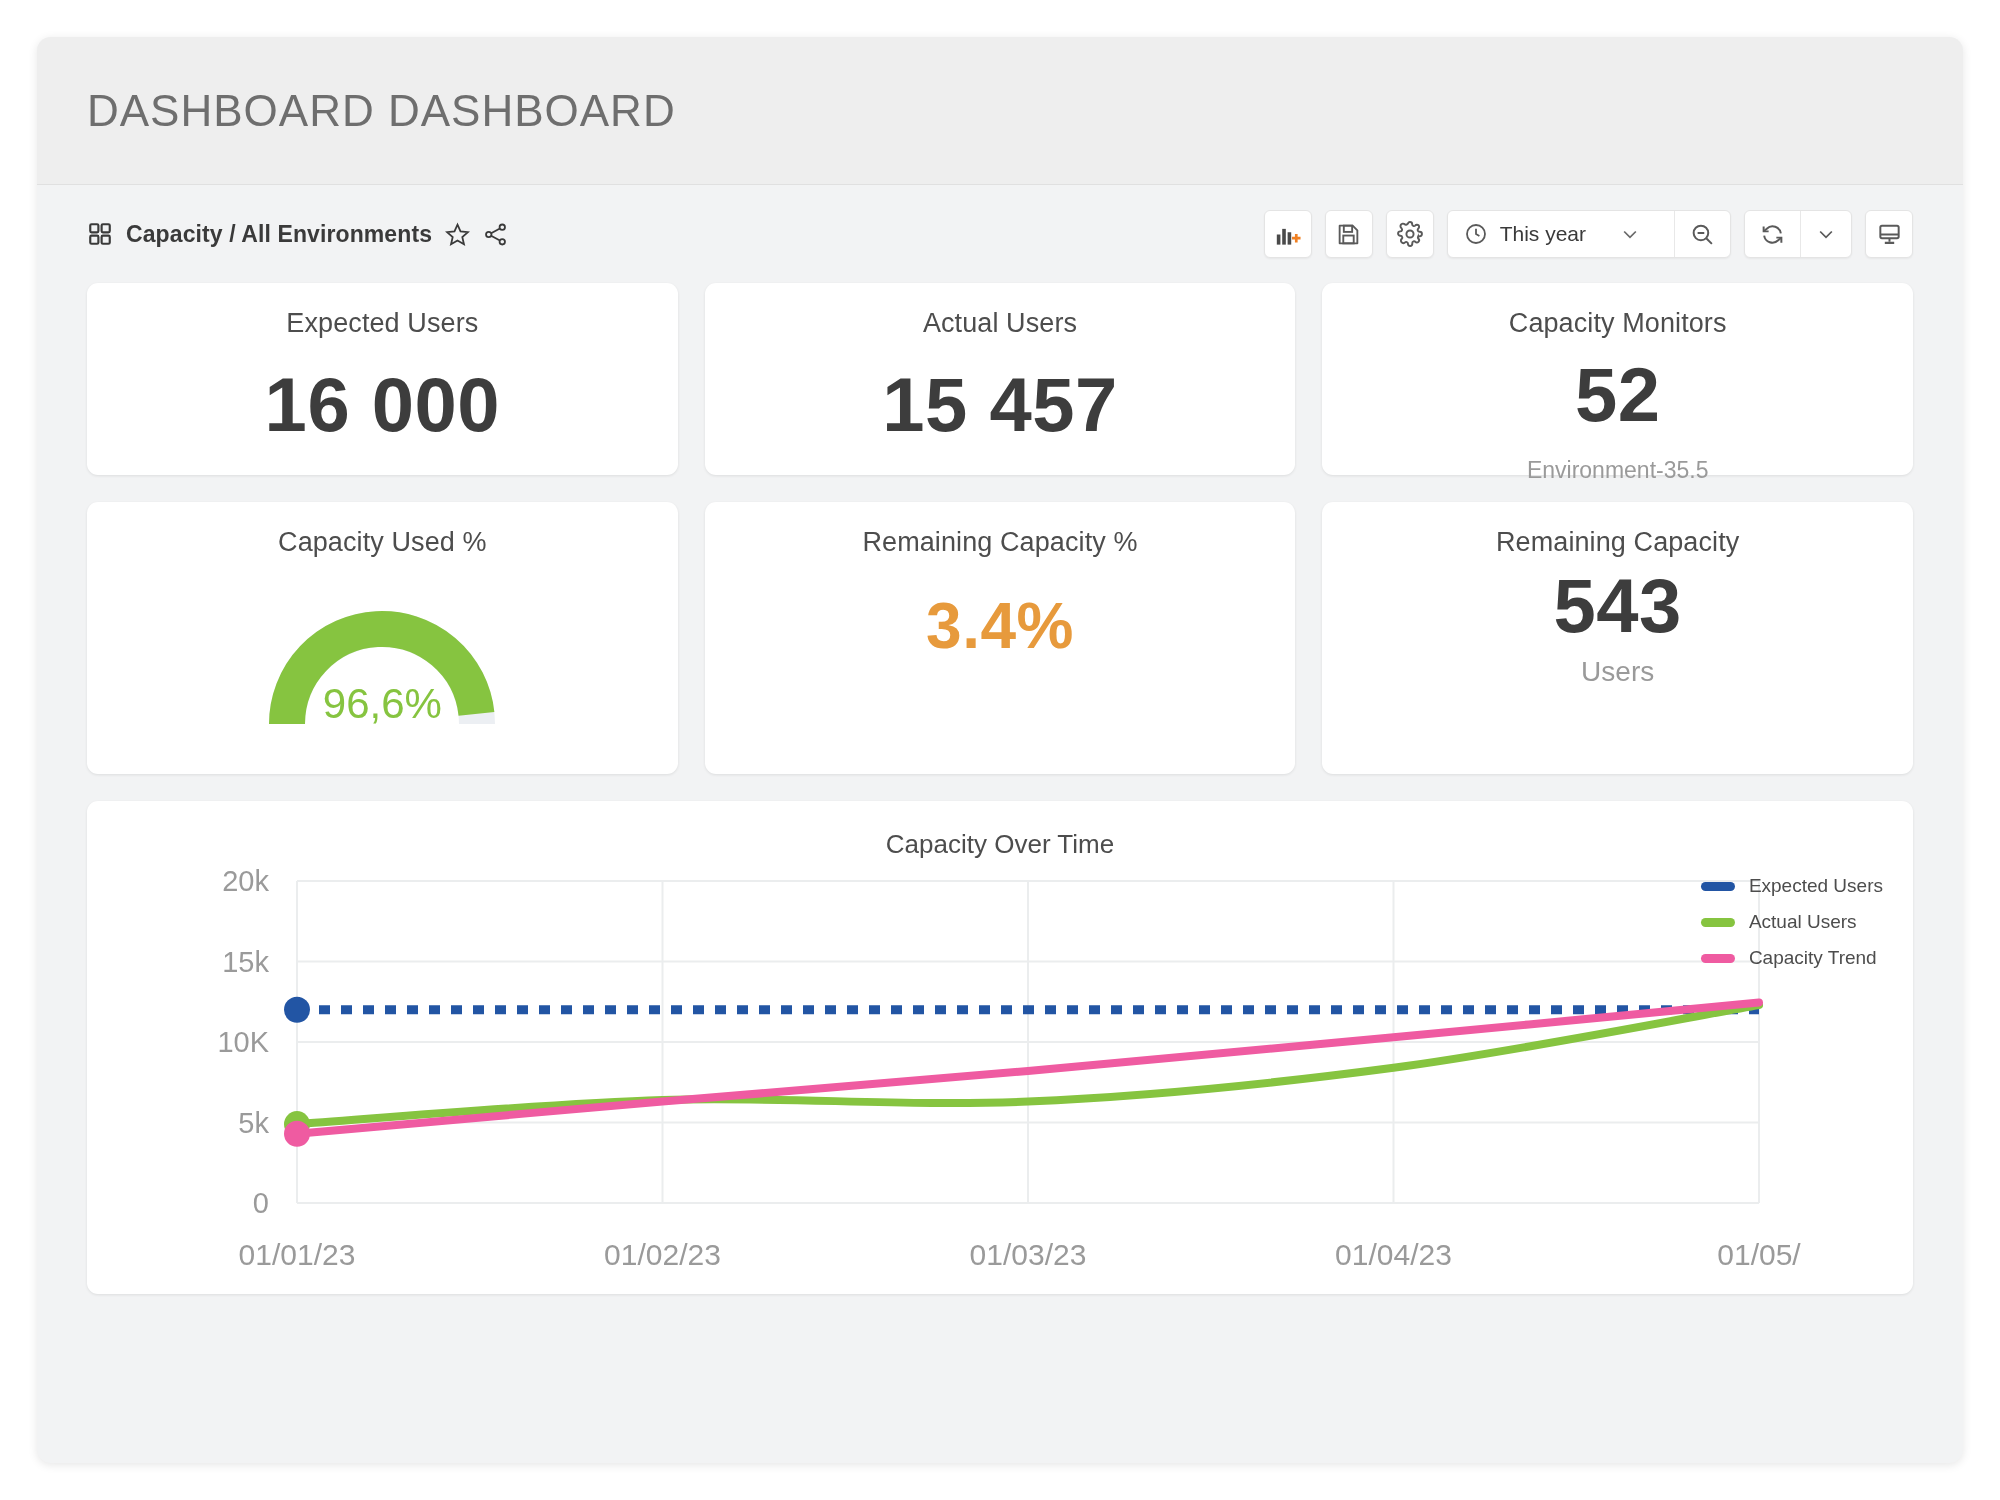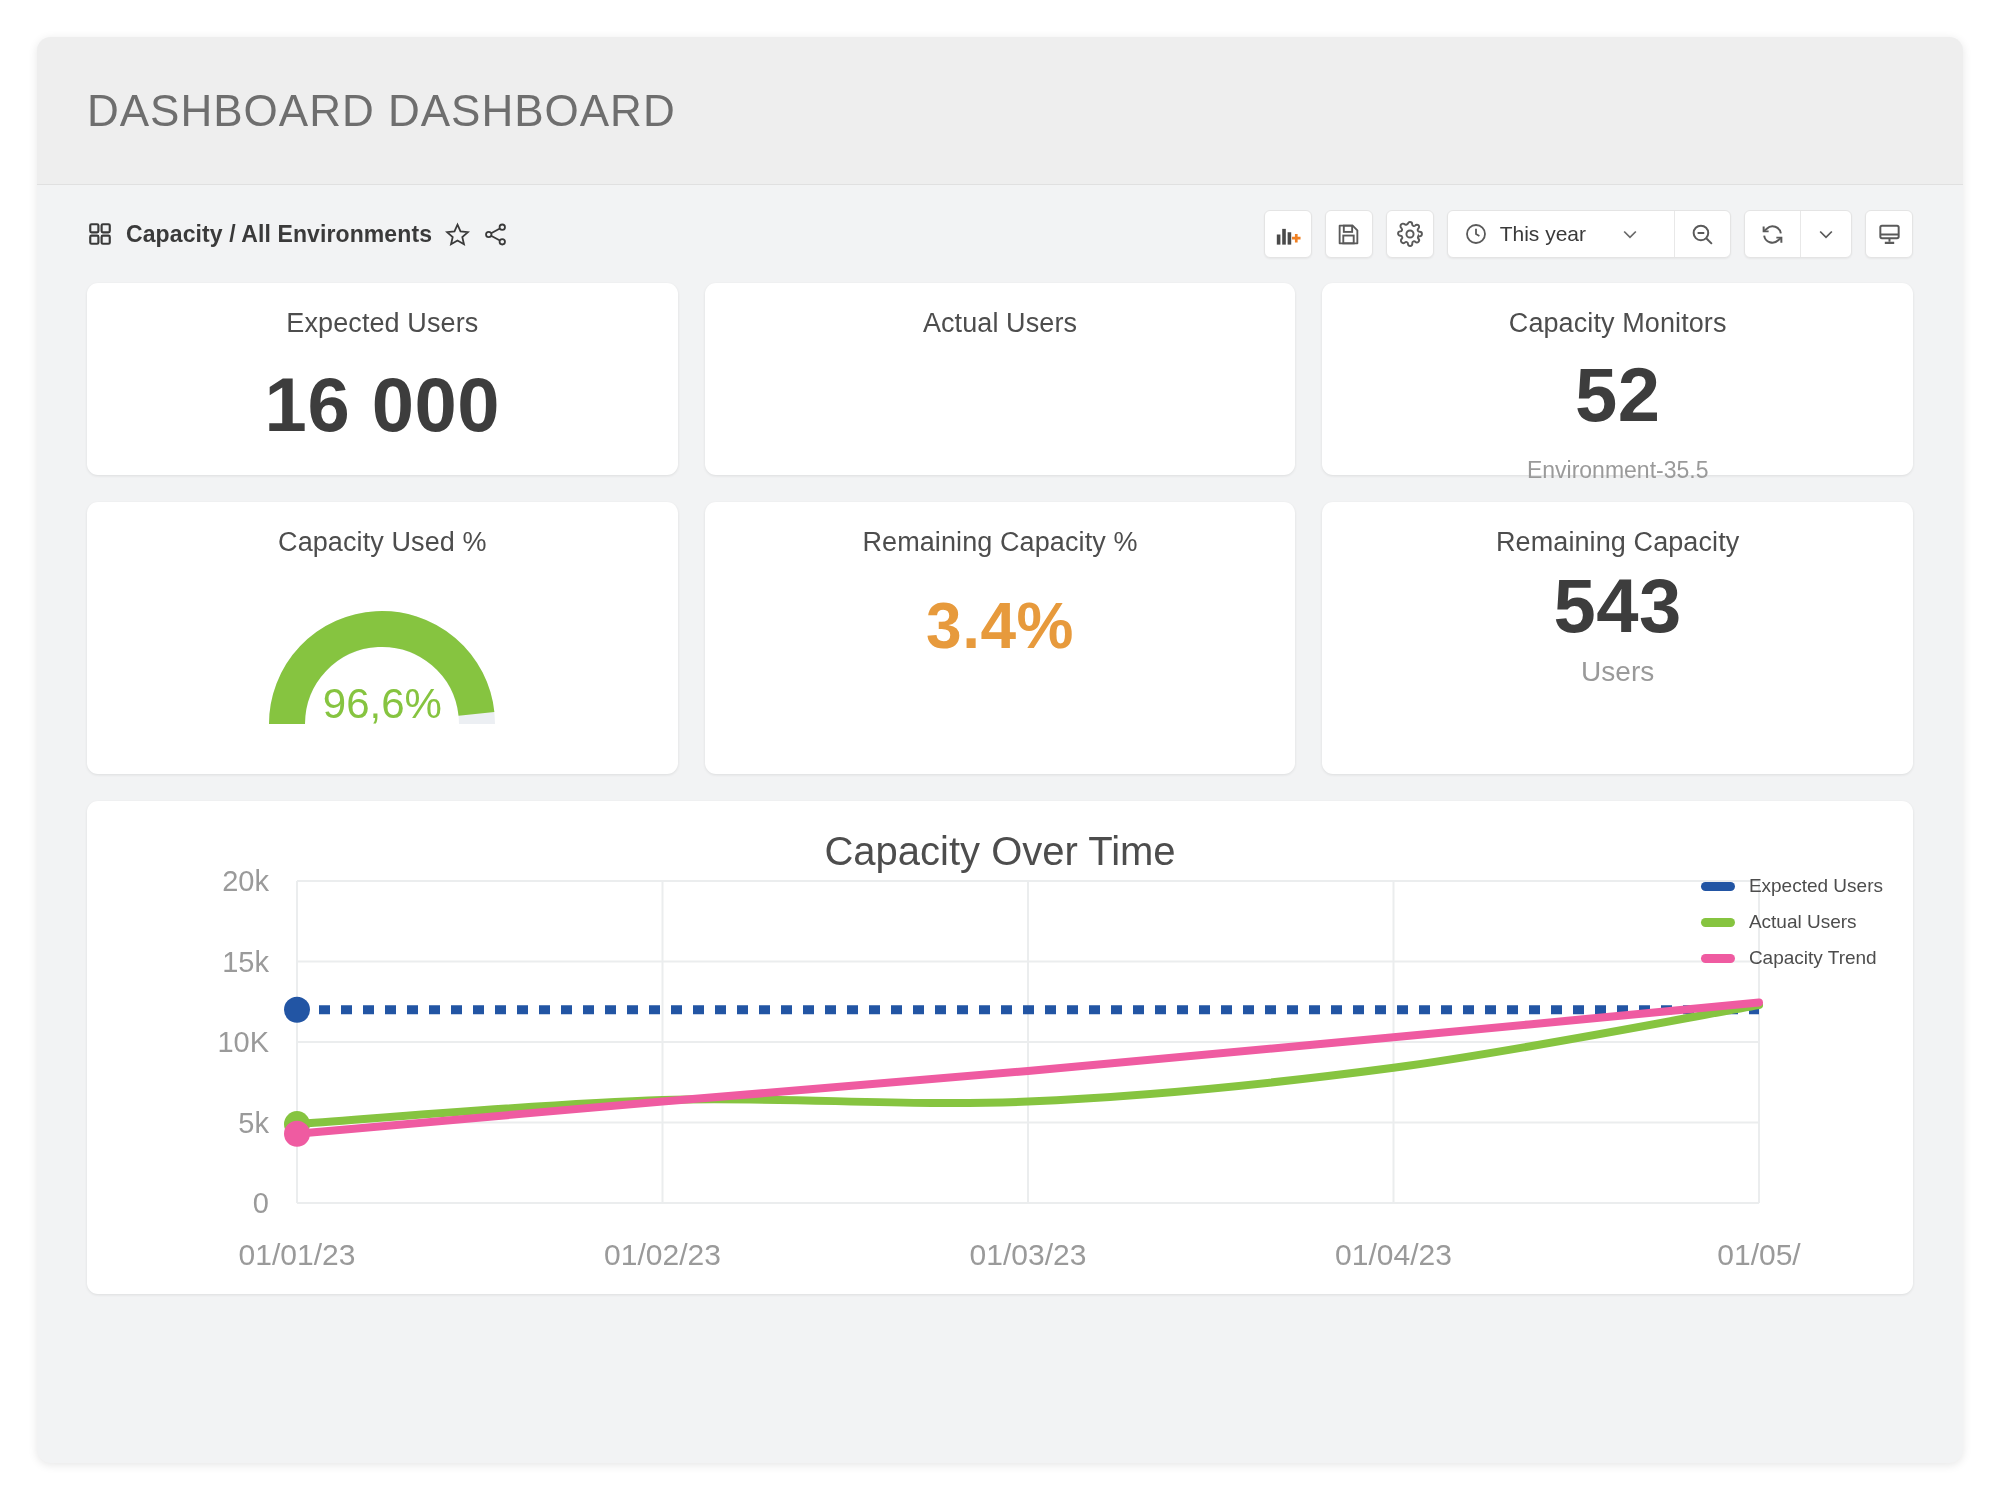--- a/index.html
+++ b/index.html
@@ -124,21 +124,21 @@
     margin: 27px 50px 0 50px;
     background: #ffffff;
     border-radius: 11px;
     box-shadow: 0 1px 3px rgba(0,0,0,.09);
     height: 493px;
     position: relative;
     overflow: hidden;
   }
   .chart-title {
     text-align: center;
-    font-size: 40px;
+    font-size: 26px;
     color: #4d4d4d;
     padding-top: 28px;
   }
   .chart-body { position: absolute; left: 0; top: 62px; right: 0; bottom: 0; }
   .legend {
     position: absolute;
     right: 30px; top: 12px;
     display: flex; flex-direction: column; gap: 14px;
   }
   .legend-item { display: flex; align-items: center; gap: 14px; }
@@ -259,20 +259,21 @@
 
   <div class="grid">
 
     <div class="row row-1">
       <div class="card">
         <div class="card-title">Expected Users</div>
         <div class="card-value val-big">16 000</div>
       </div>
       <div class="card">
         <div class="card-title">Actual Users</div>
+        <div class="card-value val-big">15 457</div>
       </div>
       <div class="card">
         <div class="card-title">Capacity Monitors</div>
         <div class="card-value val-big" style="margin-top:18px;">52</div>
         <div class="card-sub" style="margin-top:24px;">Environment-35.5</div>
       </div>
     </div>
 
     <div class="row row-2">
       <div class="card">

